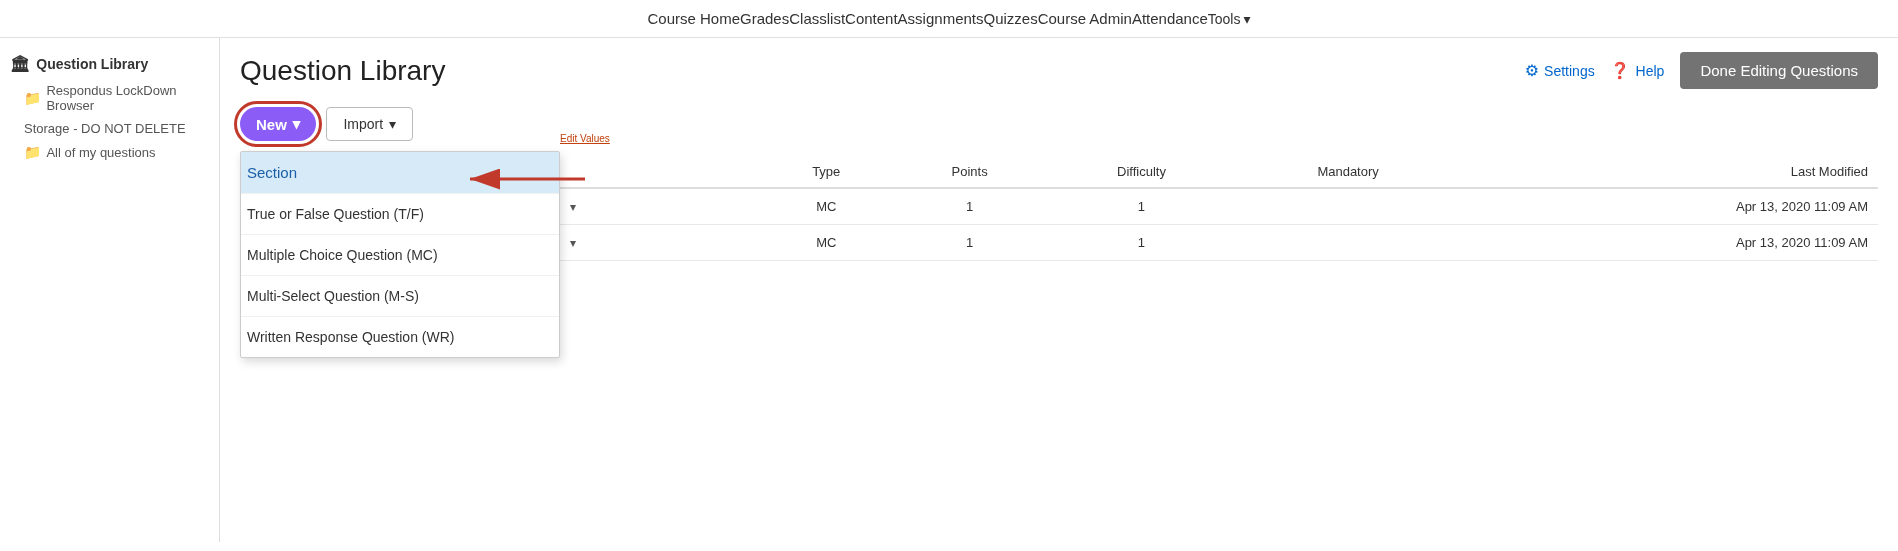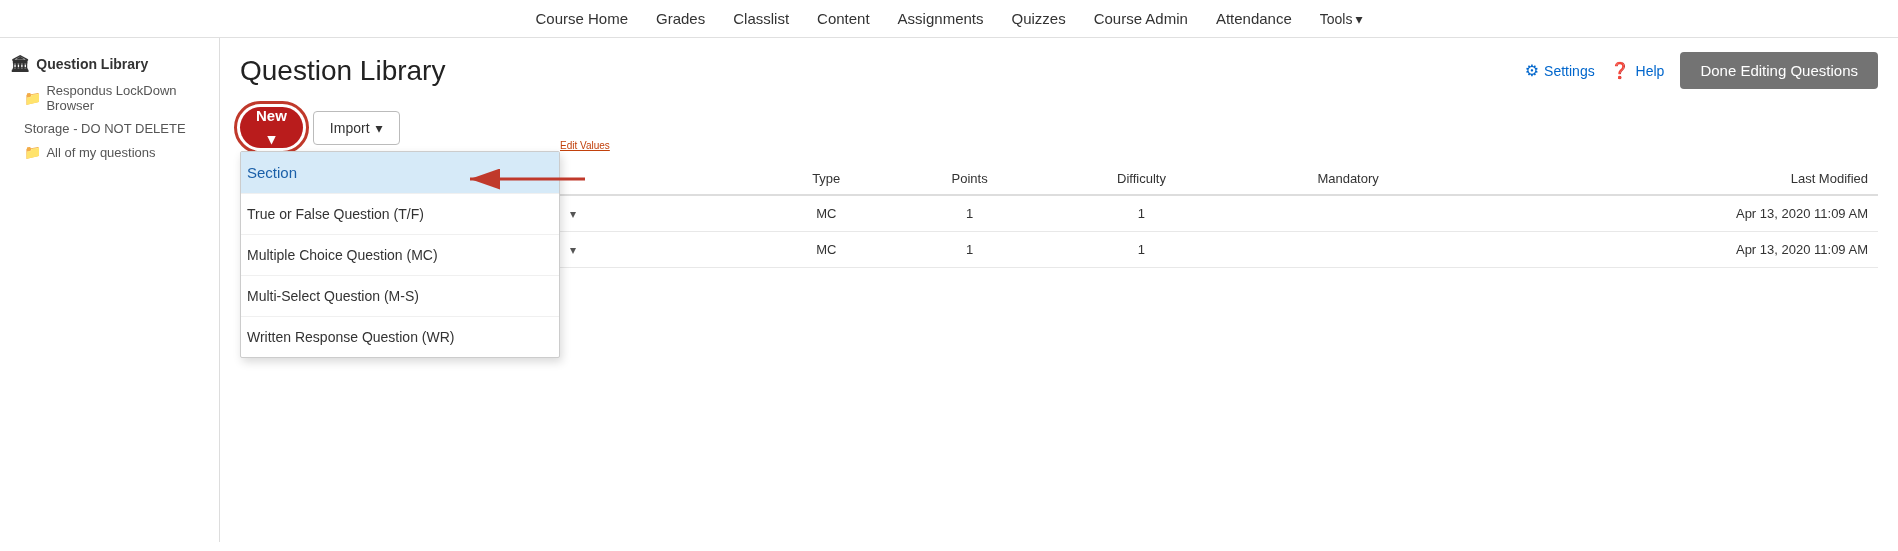--- a/index.html
+++ b/index.html
@@ -3,21 +3,20 @@
   <meta charset="utf-8">
   <style>
     * { box-sizing: border-box; margin: 0; padding: 0; }
     body { font-family: Arial, sans-serif; background: #fff; font-size: 14px; color: #333; overflow: hidden; }
 
     
     .top-nav {
       display: flex;
       align-items: center;
       justify-content: center;
-      gap: 28px;
       padding: 10px 20px;
       border-bottom: 1px solid #e0e0e0;
       background: #fff;
     }
     .top-nav a {
       text-decoration: none;
       color: #333;
       font-size: 15px;
       white-space: nowrap;
     }
@@ -116,33 +115,32 @@
     }
 
     
     .toolbar {
       display: flex;
       align-items: center;
       gap: 10px;
       padding: 8px 20px;
     }
     .new-btn {
-      background: #b91c1c;
+      background: #8b5cf6;
       color: #fff;
       border: none;
-      padding: 0 16px;
+      padding: 8px 16px;
       font-size: 15px;
       cursor: pointer;
       border-radius: 25px;
       display: flex;
       align-items: center;
       gap: 6px;
       font-weight: bold;
       position: relative;
-      flex-direction: column;
     }
     .new-btn-circle {
       position: absolute;
       top: -6px; left: -6px; right: -6px; bottom: -6px;
       border-radius: 30px;
       border: 3px solid #c0392b;
       pointer-events: none;
     }
     .import-btn {
       background: #fff;

